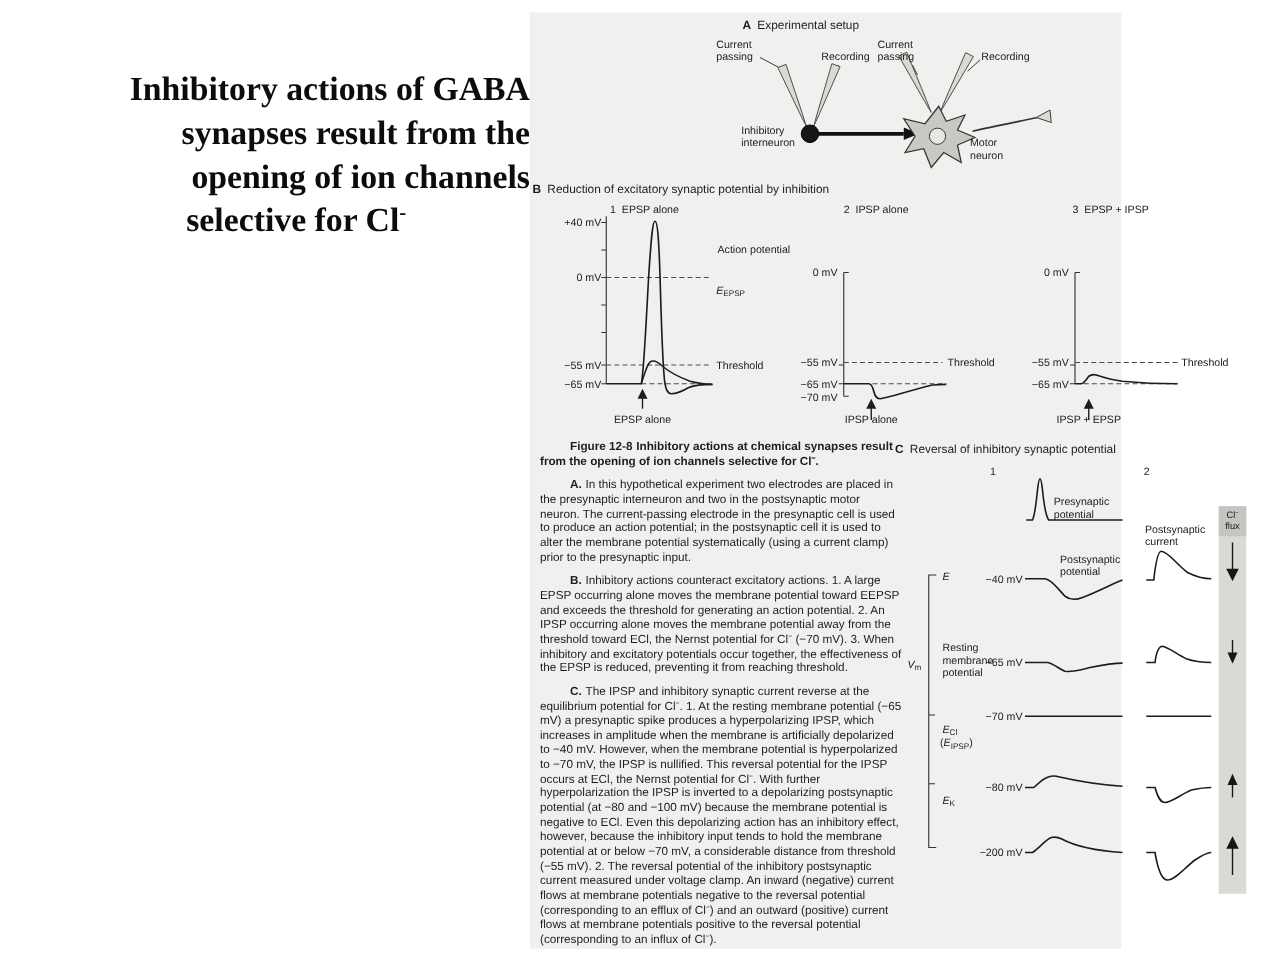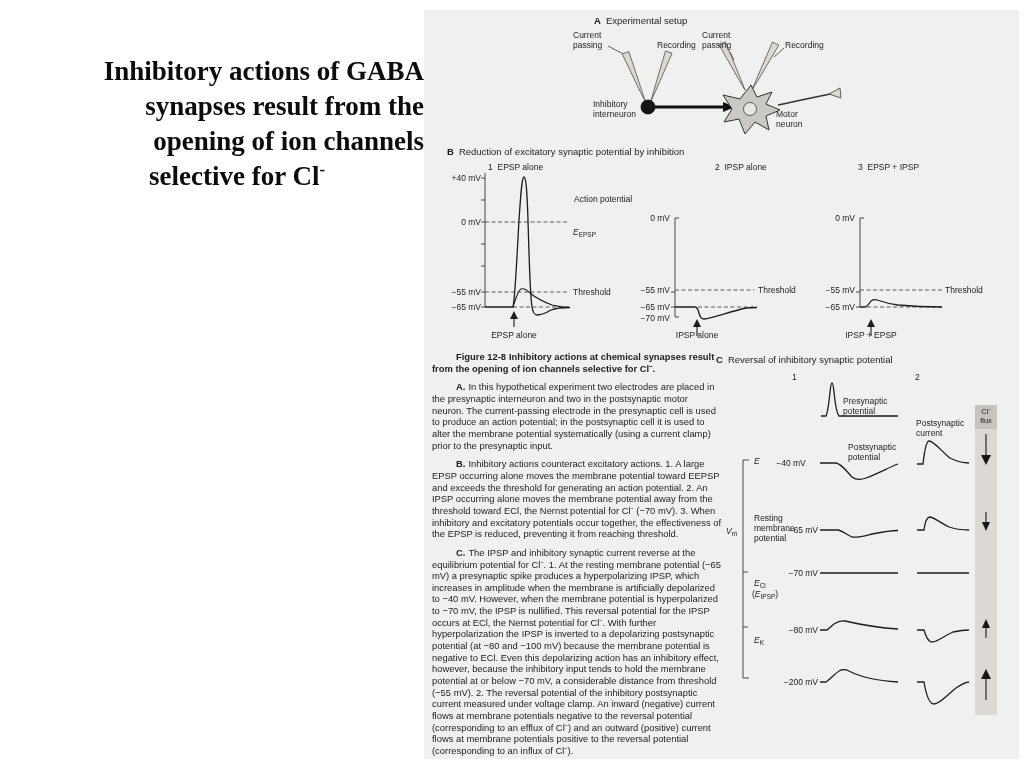--- a/index.html
+++ b/index.html
@@ -5,21 +5,21 @@
   html,body{margin:0;padding:0;background:#ffffff;}
   #slide{position:relative;width:1024px;height:768px;background:#ffffff;overflow:hidden;
          font-family:"Liberation Sans",sans-serif;}
   
   #slide-title{position:absolute;left:50px;top:54px;width:374px;text-align:center;
     font-family:"Liberation Serif",serif;font-weight:bold;font-size:27px;line-height:1.3;color:#0c0c0c;}
   #slide-title .tline{display:block;text-align:right;}
   #slide-title .tline-last{display:block;}
   #slide-title sup{font-size:62%;vertical-align:super;}
   
-  #figure{position:absolute;left:424px;top:10px;width:595px;height:749px;background:#f0f0ee;}
+  #figure{position:absolute;left:424px;top:10px;width:473px;height:749px;background:#f0f0ee;}
   #figure svg{position:absolute;left:0;top:0;}
   .lbl{position:absolute;font:8.5px/1.18 "Liberation Sans",sans-serif;color:#1c1c1c;white-space:pre-line;}
   .r{text-align:right;}
   .c{text-align:center;}
   .hdr{font-size:9.5px;white-space:nowrap;}
   .hdr .pl{font-weight:bold;margin-right:5px;}
   .sub{font-size:6.5px;vertical-align:-2px;}
   .em{font-style:italic;}
   .tiny{font-size:7.5px;line-height:1.2;}
   
@@ -152,38 +152,38 @@
 passing</div>
     <div class="lbl" style="left:233px;top:30px;">Recording</div>
     <div class="lbl" style="left:278px;top:20px;">Current
 passing</div>
     <div class="lbl" style="left:361px;top:30px;">Recording</div>
     <div class="lbl" style="left:169px;top:89px;">Inhibitory
 interneuron</div>
     <div class="lbl" style="left:352px;top:99px;">Motor
 neuron</div>
 
-    <div class="lbl hdr" style="left:23px;top:136px;">
+    <div class="lbl hdr" style="left:2px;top:136px;">
       <span class="pl">B</span><span>Reduction of excitatory synaptic potential by inhibition</span>
     </div>
     <div class="lbl" style="left:64px;top:152px;white-space:nowrap;">
       <span>1</span>&nbsp;&nbsp;<span>EPSP alone</span>
     </div>
     <div class="lbl r" style="left:15px;top:163px;width:42px;">+40 mV</div>
     <div class="lbl r" style="left:15px;top:207px;width:42px;">0 mV</div>
     <div class="lbl r" style="left:15px;top:277px;width:42px;">−55 mV</div>
     <div class="lbl r" style="left:15px;top:292px;width:42px;">−65 mV</div>
     <div class="lbl" style="left:122px;top:184px;margin-left:28px;">Action potential</div>
     <div class="lbl" style="left:149px;top:207px;">
       <span class="em">E</span><span class="sub">EPSP</span>
     </div>
     <div class="lbl" style="left:149px;top:277px;">Threshold</div>
     <div class="lbl c" style="left:58px;top:320px;width:64px;">EPSP alone</div>
 
-    <div class="lbl" style="left:251px;top:152px;white-space:nowrap;margin-left:40px;">
+    <div class="lbl" style="left:251px;top:152px;white-space:nowrap;">
       <span>2</span>&nbsp;&nbsp;<span>IPSP alone</span>
     </div>
     <div class="lbl r" style="left:204px;top:203px;width:42px;">0 mV</div>
     <div class="lbl r" style="left:204px;top:275px;width:42px;">−55 mV</div>
     <div class="lbl r" style="left:204px;top:292px;width:42px;">−65 mV</div>
     <div class="lbl r" style="left:204px;top:303px;width:42px;">−70 mV</div>
     <div class="lbl" style="left:334px;top:275px;">Threshold</div>
     <div class="lbl c" style="left:241px;top:320px;width:64px;">IPSP alone</div>
 
     <div class="lbl" style="left:434px;top:152px;white-space:nowrap;">
@@ -215,21 +215,21 @@
     </div>
     <div class="lbl" style="left:368px;top:362px;">1</div>
     <div class="lbl" style="left:491px;top:362px;">2</div>
     <div class="lbl" style="left:419px;top:363px;margin-top:23px;">Presynaptic
 potential</div>
     <div class="lbl" style="left:492px;top:408px;">Postsynaptic
 current</div>
     <div class="lbl" style="left:424px;top:432px;">Postsynaptic
 potential</div>
 
-    <div class="lbl r" style="left:340px;top:448px;width:54px;text-align:center;">−40 mV</div>
+    <div class="lbl r" style="left:340px;top:448px;width:54px;">−40 mV</div>
     <div class="lbl r" style="left:340px;top:515px;width:54px;">−65 mV</div>
     <div class="lbl r" style="left:340px;top:558px;width:54px;">−70 mV</div>
     <div class="lbl r" style="left:340px;top:615px;width:54px;">−80 mV</div>
     <div class="lbl r" style="left:340px;top:667px;width:54px;">−200 mV</div>
 
     <div class="lbl em" style="left:330px;top:446px;">E</div>
     <div class="lbl" style="left:302px;top:506px;">
       <span class="em">V</span><span class="sub">m</span>
     </div>
     <div class="lbl" style="left:330px;top:503px;">Resting

